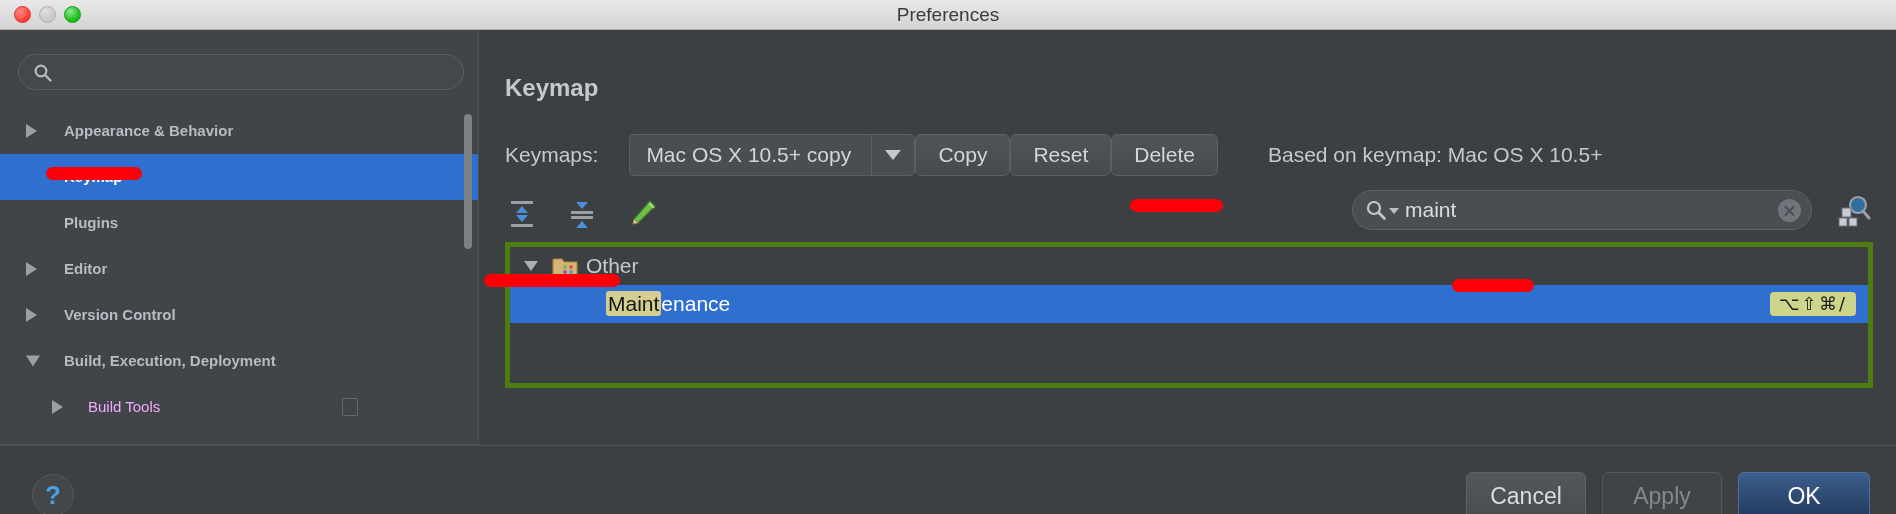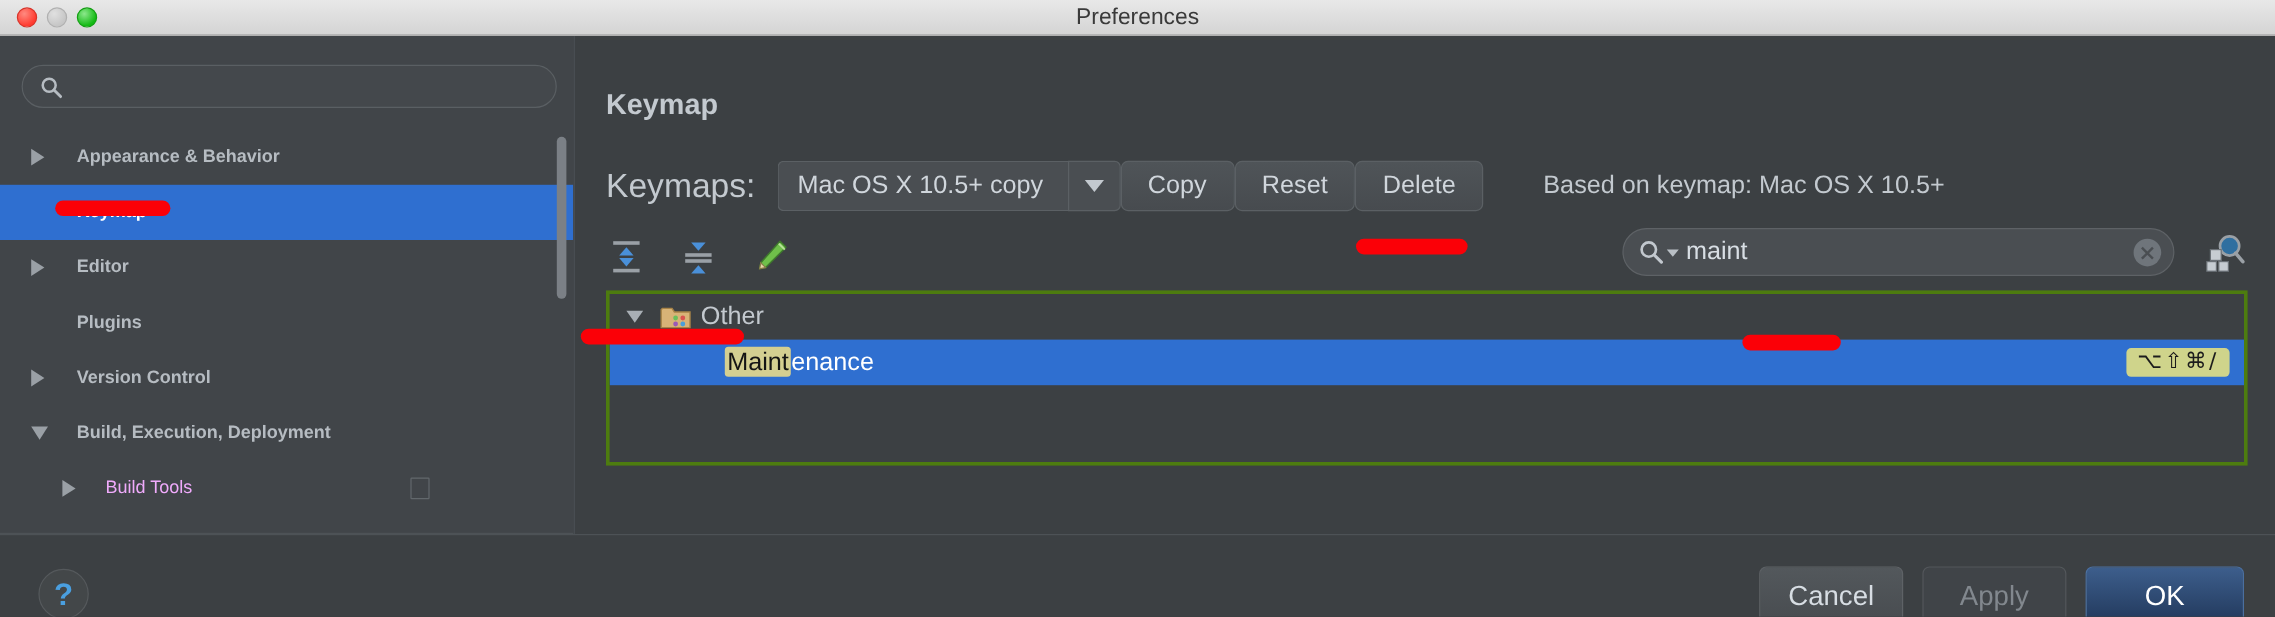--- a/index.html
+++ b/index.html
@@ -166,23 +166,23 @@
 
   
   .keymap-row {
     position: absolute;
     left: 26px; top: 104px;
     height: 42px;
     display: flex;
     align-items: center;
   }
   .keymaps-label {
-    font-size: 28px;
+    font-size: 21px;
     color: #c3c9cf;
-    margin-right: 18px;
+    margin-right: 31px;
   }
   .combo {
     display: flex;
     align-items: stretch;
     height: 42px;
   }
   .combo .field {
     min-width: 242px;
     padding: 0 16px;
     display: flex;
@@ -297,21 +297,21 @@
     right: 22px; top: 164px;
     width: 38px; height: 34px;
   }
 
   
   .tree {
     position: absolute;
     left: 26px; top: 212px;
     width: 1368px; height: 146px;
     background: #3c4043;
-    border: 3px solid #4d7c0f;
+    border: 5px solid #4d7c0f;
     box-sizing: border-box;
     overflow: hidden;
   }
   .tree-row {
     position: relative;
     height: 38px;
     line-height: 38px;
     font-size: 21px;
     white-space: nowrap;
   }
@@ -453,26 +453,26 @@
       </div>
 
       <div class="sidebar-list">
         <div class="side-item collapsed">
           <span class="arrow"></span>
           <span class="label">Appearance &amp; Behavior</span>
         </div>
         <div class="side-item selected">
           <span class="label">Keymap</span>
         </div>
+        <div class="side-item">
+          <span class="label">Plugins</span>
+        </div>
         <div class="side-item collapsed">
           <span class="arrow"></span>
           <span class="label">Editor</span>
-        </div>
-        <div class="side-item">
-          <span class="label">Plugins</span>
         </div>
         <div class="side-item collapsed">
           <span class="arrow"></span>
           <span class="label">Version Control</span>
         </div>
         <div class="side-item expanded">
           <span class="arrow"></span>
           <span class="label">Build, Execution, Deployment</span>
         </div>
         <div class="side-item collapsed indent">

